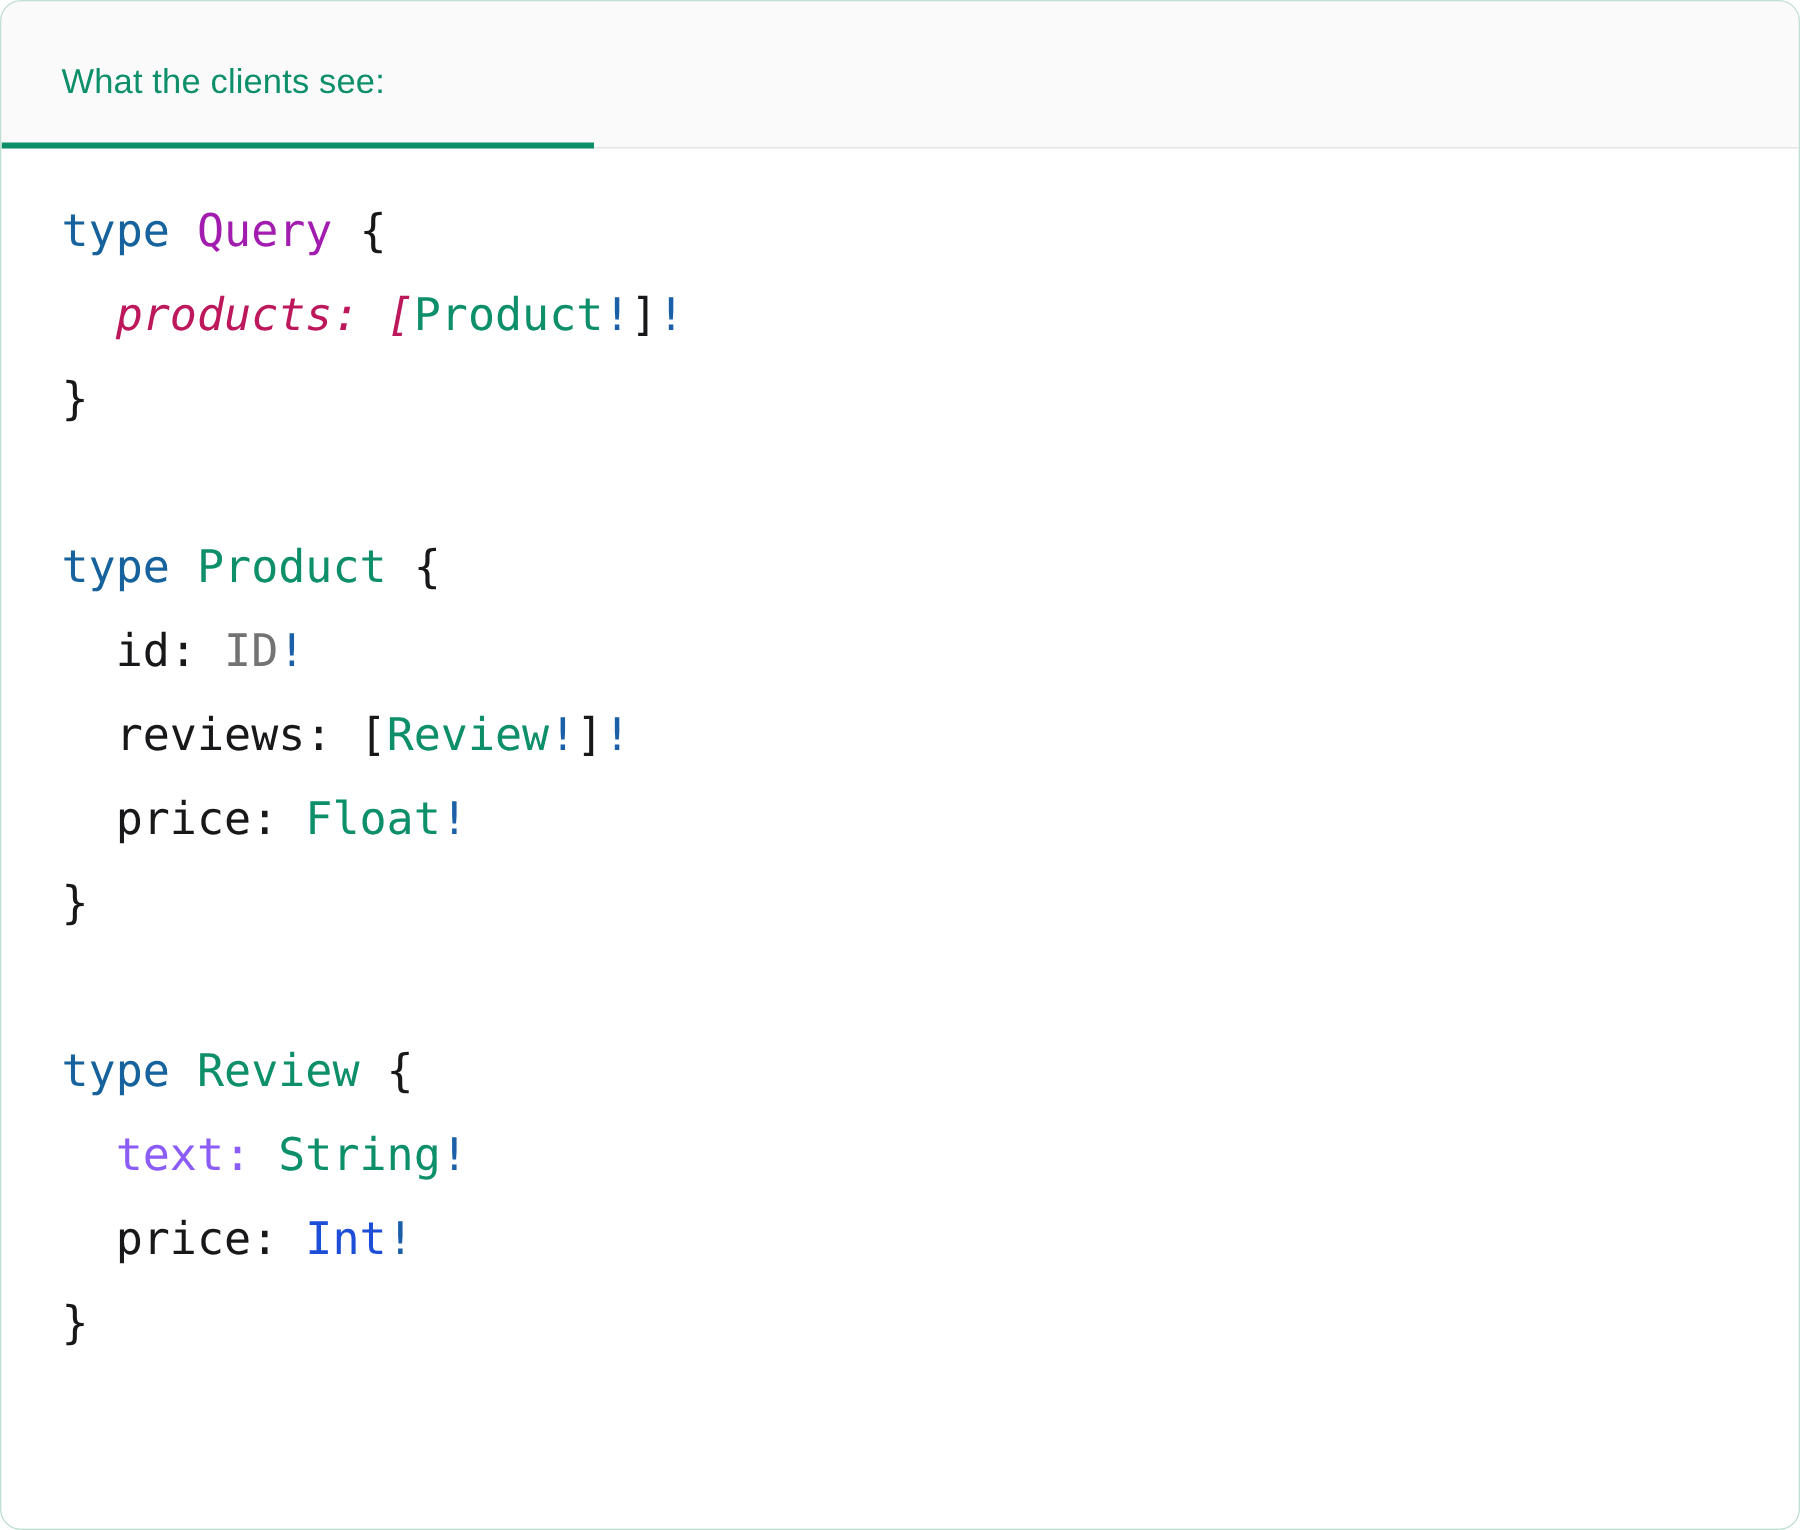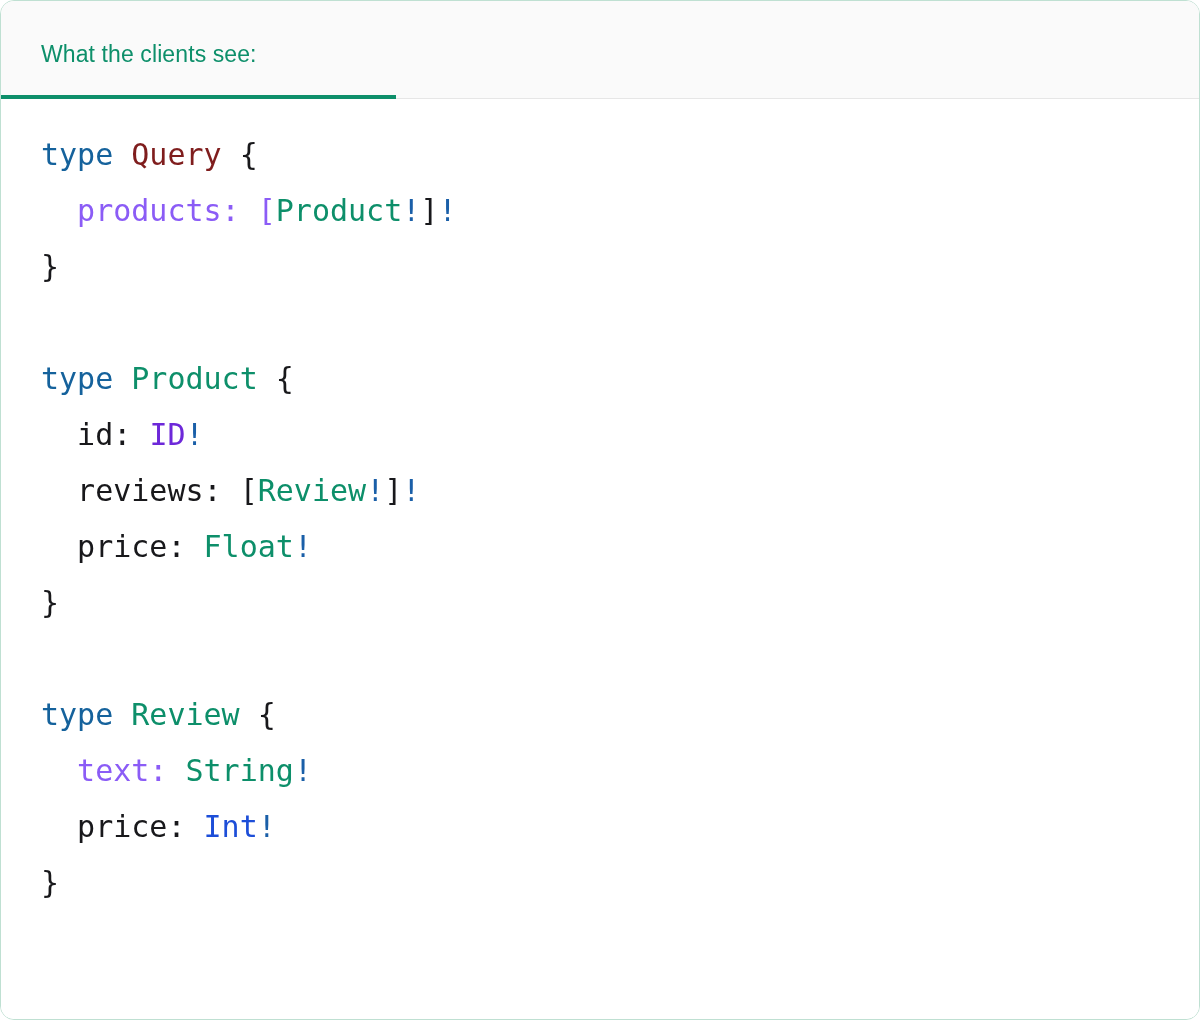--- a/index.html
+++ b/index.html
@@ -101,26 +101,26 @@
 <div class="card" style="border-color: rgb(191, 224, 210);">
 
   <div class="tabstrip">
     <div class="tab" style="border-bottom-color: rgb(13, 143, 106); width: 395px; margin-top: 12px;">
       <span class="tab-label" style="color: rgb(13, 143, 106);">What the clients see:</span>
     </div>
     <div class="tabstrip-filler"></div>
   </div>
 
   <div class="code-body">
-    <pre class="code-block"><code id="code-root"><span class="code-line"><span class="t-kw" style="color: rgb(21, 98, 156);">type</span><span class="t-punct" style="color: rgb(24, 24, 27);"> </span><span class="t-type" style="color: #7f1d1d;">Query</span><span class="t-punct" style="color: rgb(24, 24, 27);"> {</span>
-</span><span class="code-line"><span class="t-field" style="color: #8b5cf6;">  products: [</span><span class="t-type" style="color: rgb(13, 143, 106);">Product</span><span class="t-bang" style="color: rgb(26, 95, 168);">!</span><span class="t-punct" style="color: rgb(24, 24, 27);">]</span><span class="t-bang" style="color: rgb(26, 95, 168);">!</span>
+    <pre class="code-block"><code id="code-root"><span class="code-line"><span class="t-kw" style="color: rgb(21, 98, 156);">type</span><span class="t-punct" style="color: rgb(24, 24, 27);"> </span><span class="t-type" style="color: #a21caf;">Query</span><span class="t-punct" style="color: rgb(24, 24, 27);"> {</span>
+</span><span class="code-line"><span class="t-field" style="color: #be185d; font-style: italic;">  products: [</span><span class="t-type" style="color: rgb(13, 143, 106);">Product</span><span class="t-bang" style="color: rgb(26, 95, 168);">!</span><span class="t-punct" style="color: rgb(24, 24, 27);">]</span><span class="t-bang" style="color: rgb(26, 95, 168);">!</span>
 </span><span class="code-line"><span class="t-punct" style="color: rgb(24, 24, 27);">}</span>
 </span><span class="code-line blank">
 </span><span class="code-line"><span class="t-kw" style="color: rgb(21, 98, 156);">type</span><span class="t-punct" style="color: rgb(24, 24, 27);"> </span><span class="t-type" style="color: rgb(13, 143, 106);">Product</span><span class="t-punct" style="color: rgb(24, 24, 27);"> {</span>
-</span><span class="code-line"><span class="t-field" style="color: rgb(24, 24, 27);">  id: </span><span class="t-type" style="color: #6d28d9;">ID</span><span class="t-bang" style="color: rgb(26, 95, 168);">!</span>
+</span><span class="code-line"><span class="t-field" style="color: rgb(24, 24, 27);">  id: </span><span class="t-type" style="color: #737373;">ID</span><span class="t-bang" style="color: rgb(26, 95, 168);">!</span>
 </span><span class="code-line"><span class="t-field" style="color: rgb(24, 24, 27);">  reviews: [</span><span class="t-type" style="color: rgb(13, 143, 106);">Review</span><span class="t-bang" style="color: rgb(26, 95, 168);">!</span><span class="t-punct" style="color: rgb(24, 24, 27);">]</span><span class="t-bang" style="color: rgb(26, 95, 168);">!</span>
 </span><span class="code-line"><span class="t-field" style="color: rgb(24, 24, 27);">  price: </span><span class="t-type" style="color: rgb(13, 143, 106);">Float</span><span class="t-bang" style="color: rgb(26, 95, 168);">!</span>
 </span><span class="code-line"><span class="t-punct" style="color: rgb(24, 24, 27);">}</span>
 </span><span class="code-line blank">
 </span><span class="code-line"><span class="t-kw" style="color: rgb(21, 98, 156);">type</span><span class="t-punct" style="color: rgb(24, 24, 27);"> </span><span class="t-type" style="color: rgb(13, 143, 106);">Review</span><span class="t-punct" style="color: rgb(24, 24, 27);"> {</span>
 </span><span class="code-line"><span class="t-field" style="color: #8b5cf6;">  text: </span><span class="t-type" style="color: rgb(13, 143, 106);">String</span><span class="t-bang" style="color: rgb(26, 95, 168);">!</span>
 </span><span class="code-line"><span class="t-field" style="color: rgb(24, 24, 27);">  price: </span><span class="t-type" style="color: #1d4ed8;">Int</span><span class="t-bang" style="color: rgb(26, 95, 168);">!</span>
 </span><span class="code-line"><span class="t-punct" style="color: rgb(24, 24, 27);">}</span></span></code></pre>
   </div>
 

